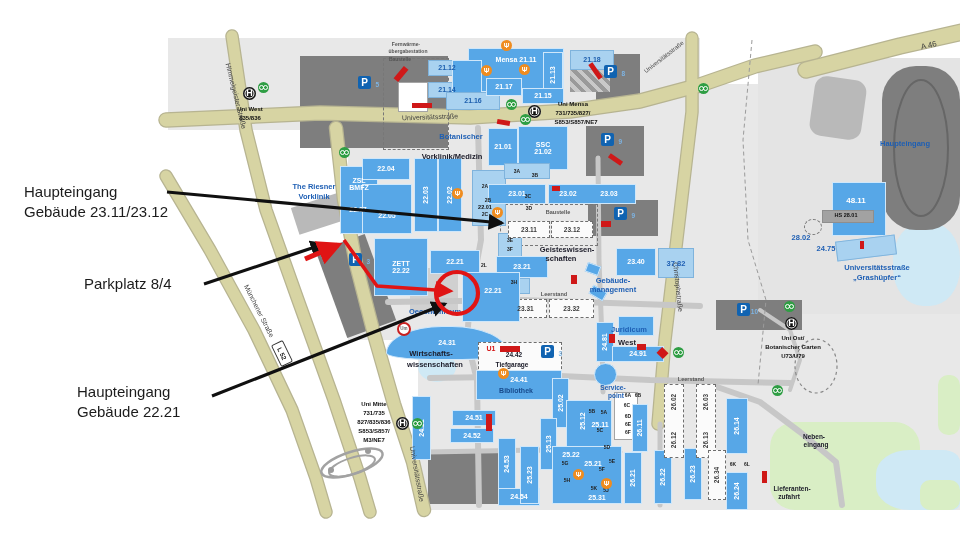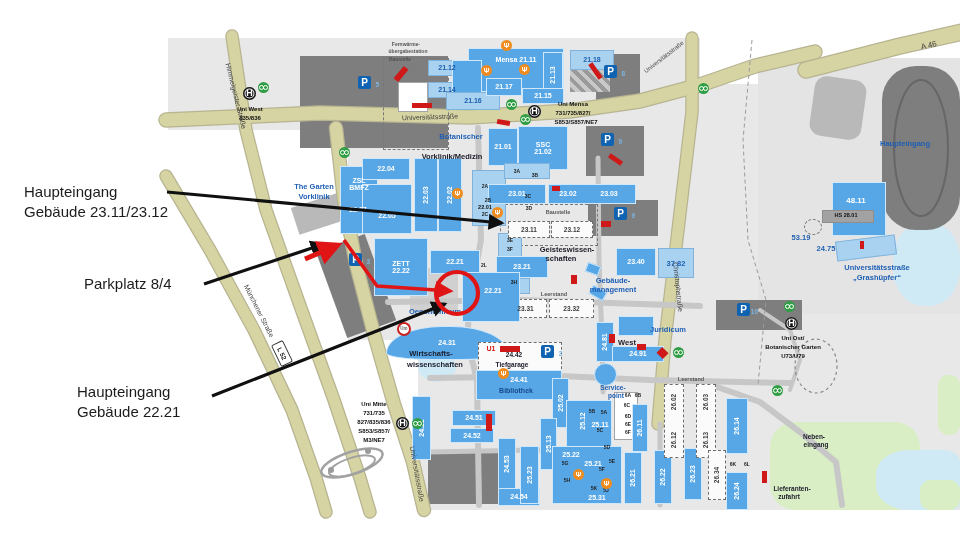--- a/index.html
+++ b/index.html
@@ -246,34 +246,34 @@
       <div class="lb stop" style="left: 573px; top: 113px; transform: translate(-50%, -50%);">731/735/827/</div>
       <div class="lb stop" style="left: 576px; top: 122px; transform: translate(-50%, -50%);">S853/S857/NE7</div>
       <div class="lb stop" style="left: 374px; top: 404px; transform: translate(-50%, -50%);">Uni Mitte</div>
       <div class="lb stop" style="left: 374px; top: 413px; transform: translate(-50%, -50%);">731/735</div>
       <div class="lb stop" style="left: 374px; top: 422px; transform: translate(-50%, -50%);">827/835/836</div>
       <div class="lb stop" style="left: 374px; top: 431px; transform: translate(-50%, -50%);">S853/S857/</div>
       <div class="lb stop" style="left: 374px; top: 440px; transform: translate(-50%, -50%);">M3/NE7</div>
       <div class="lb stop" style="left: 793px; top: 338px; transform: translate(-50%, -50%);">Uni Ost/</div>
       <div class="lb stop" style="left: 793px; top: 347px; transform: translate(-50%, -50%);">Botanischer Garten</div>
       <div class="lb stop" style="left: 793px; top: 356px; transform: translate(-50%, -50%);">U73/U79</div>
-      <div class="lb f" style="left: 314px; top: 187px; transform: translate(-50%, -50%);">The Garten</div>
+      <div class="lb f" style="left: 314px; top: 187px; transform: translate(-50%, -50%);">The Riesner</div>
       <div class="lb f" style="left: 314px; top: 197px; transform: translate(-50%, -50%);">Vorklinik</div>
       <div class="lb f" style="left: 461px; top: 137px; transform: translate(-50%, -50%);">Botanischer</div>
       <div class="lb f" style="left: 905px; top: 144px; transform: translate(-50%, -50%);">Haupteingang</div>
       <div class="lb f" style="left: 877px; top: 268px; transform: translate(-50%, -50%);">Universitätsstraße</div>
       <div class="lb f" style="left: 877px; top: 278px; transform: translate(-50%, -50%);">„Grashüpfer“</div>
       <div class="lb f" style="left: 613px; top: 281px; transform: translate(-50%, -50%);">Gebäude-</div>
       <div class="lb f" style="left: 613px; top: 290px; transform: translate(-50%, -50%);">management</div>
-      <div class="lb f" style="left: 668px; top: 330px; transform: translate(-50%, -50%);">Juridicum</div>
+      <div class="lb f" style="left: 629px; top: 330px; transform: translate(-50%, -50%);">Juridicum</div>
       <div class="lb f" style="left: 435px; top: 312px; transform: translate(-50%, -50%);">Oeconomicum</div>
       <div class="lb f" style="left: 613px; top: 388px; transform: translate(-50%, -50%); font-size: 6.5px;">Service-</div>
       <div class="lb f" style="left: 616px; top: 396px; transform: translate(-50%, -50%); font-size: 6.5px;">point</div>
       <div class="lb fb" style="left: 516px; top: 391px; transform: translate(-50%, -50%);">Bibliothek</div>
-      <div class="lb f" style="left: 801px; top: 238px; transform: translate(-50%, -50%);">53.19</div>
+      <div class="lb f" style="left: 801px; top: 238px; transform: translate(-50%, -50%);">28.02</div>
       <div class="lb f" style="left: 676px; top: 264px; transform: translate(-50%, -50%);">37.82</div>
       <div class="lb f" style="left: 826px; top: 249px; transform: translate(-50%, -50%);">24.75</div>
       <div class="lb w" style="left: 856px; top: 201px; transform: translate(-50%, -50%); font-size: 8px;">48.11</div>
       <div class="lb rb" style="left: 846px; top: 216px; transform: translate(-50%, -50%);">HS 28.01</div>
       <div class="lb w" style="left: 358px; top: 210px; transform: translate(-50%, -50%);">22.07</div>
       <div class="lb w" style="left: 568px; top: 194px; transform: translate(-50%, -50%);">23.02</div>
       <div class="lb w" style="left: 609px; top: 194px; transform: translate(-50%, -50%);">23.03</div>
       <div class="lb w vv" style="left: 583px; top: 421px; transform: translate(-50%, -50%) rotate(180deg);">25.12</div>
       <div class="lb w" style="left: 600px; top: 425px; transform: translate(-50%, -50%);">25.11</div>
       <div class="lb w" style="left: 571px; top: 455px; transform: translate(-50%, -50%);">25.22</div>

